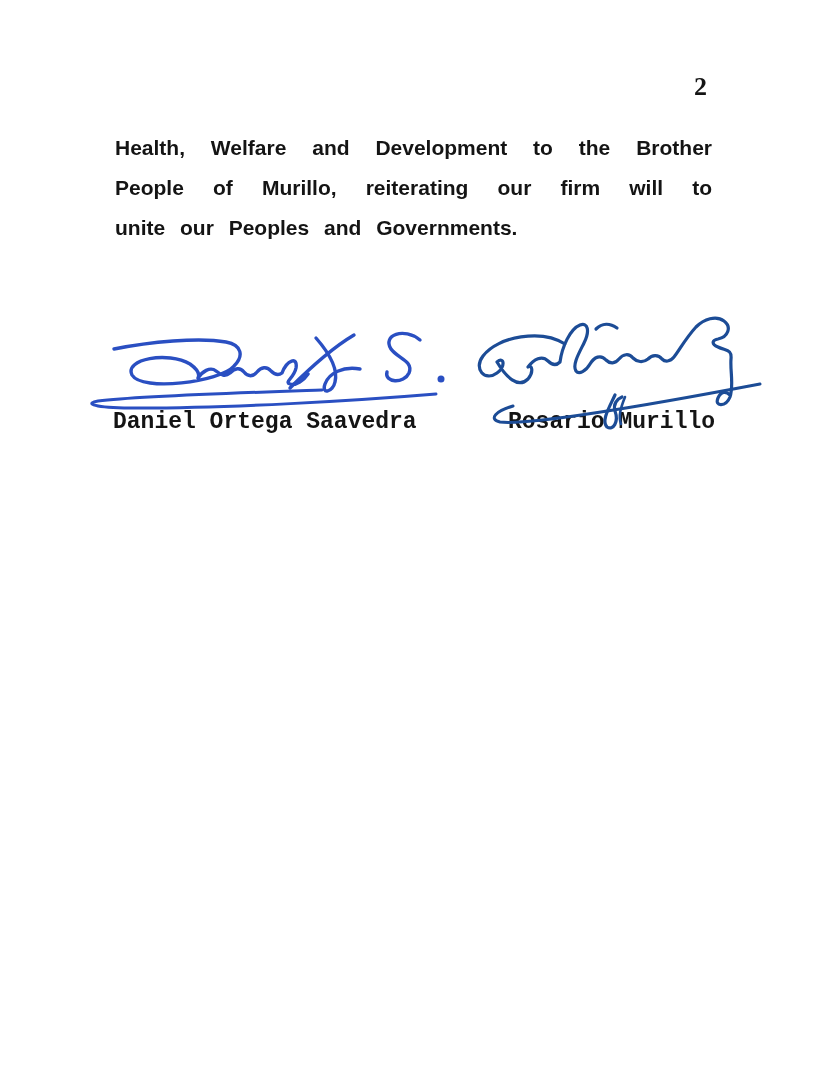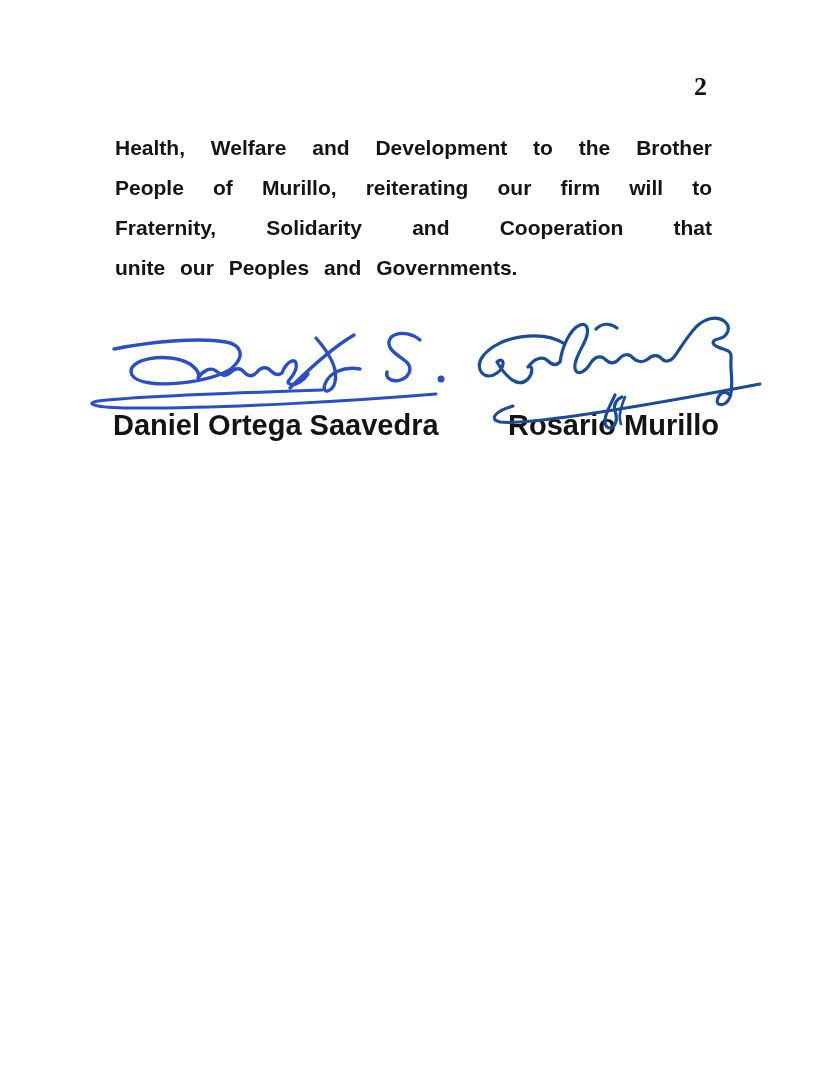--- a/index.html
+++ b/index.html
@@ -52,40 +52,39 @@
   .sig-left-ink  { stroke: var(--ink_left, #2a4fc2); }
   .sig-right-ink { stroke: var(--ink_right, #1c4c96); }
   .signatory-names {
     position: absolute;
     left: 0; top: 409px;
     width: 825px; height: 32px;
     z-index: 2;
   }
   .signatory-name {
     position: absolute;
-    font-family: Liberation Sans, sans-serif;
+    font-family: Liberation Mono, monospace;
     font-weight: bold;
-    font-size: 29px;
+    font-size: 23px;
     color: var(--text, #141414);
     white-space: nowrap;
   }
   #name-left  { left: 113px; }
   #name-right { left: 508px; }
 </style>
 </head>
 <body>
 
 <div class="page">
 
   <div class="page-number">2</div>
 
   <div class="body-text">
     <div class="body-line">Health, Welfare and Development to the Brother</div>
     <div class="body-line">People of Murillo, reiterating our firm will to</div>
-    <div class="body-line">Fraternity, Solidarity and Cooperation that</div>
     <div class="body-line last">unite our Peoples and Governments.</div>
   </div>
 
   <svg id="sig-left" class="sig-svg" width="370" height="95" viewBox="0 0 370 95">
     <g class="sig-left-ink" fill="none" stroke-width="3.4" stroke-linecap="round" stroke-linejoin="round">
 
       <path d="M 30 27
         C 65 20, 115 15, 142 20
         C 158 23, 160 34, 150 44
         C 136 60, 58 70, 48 53

